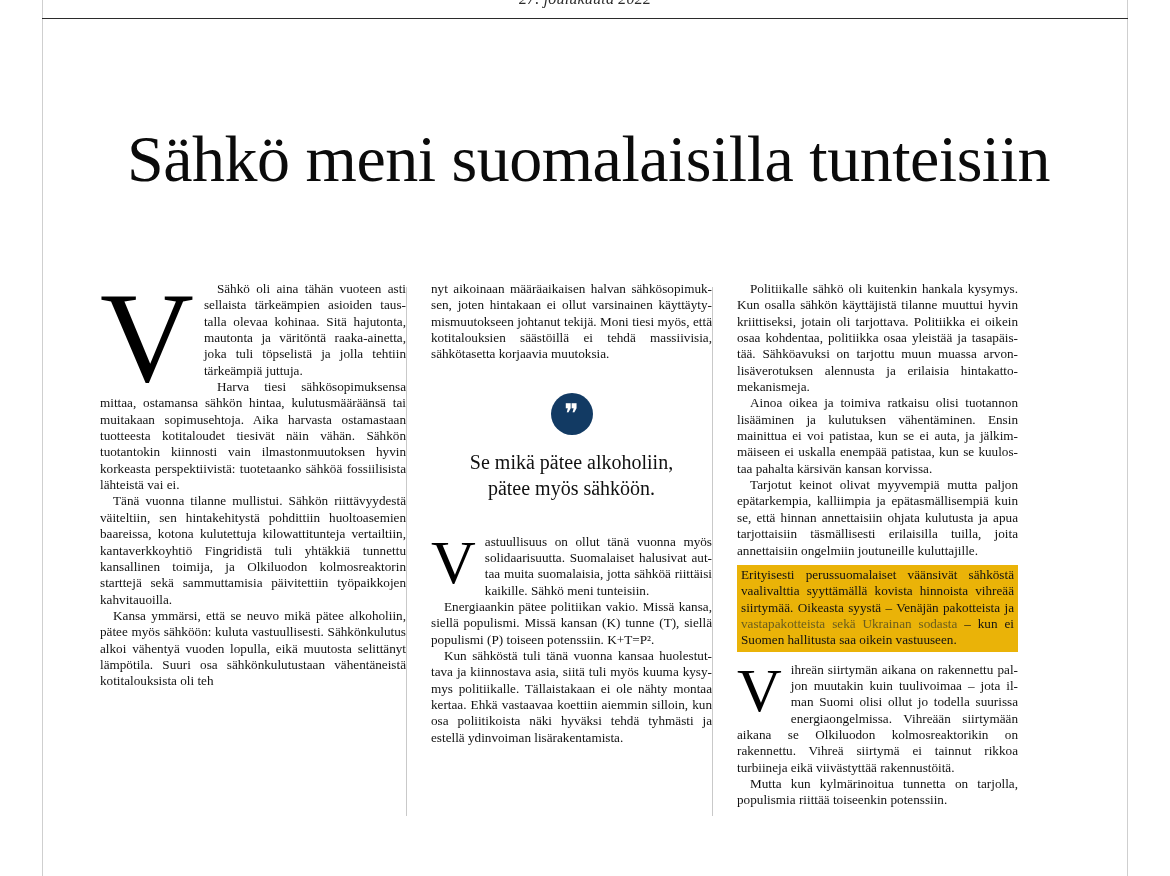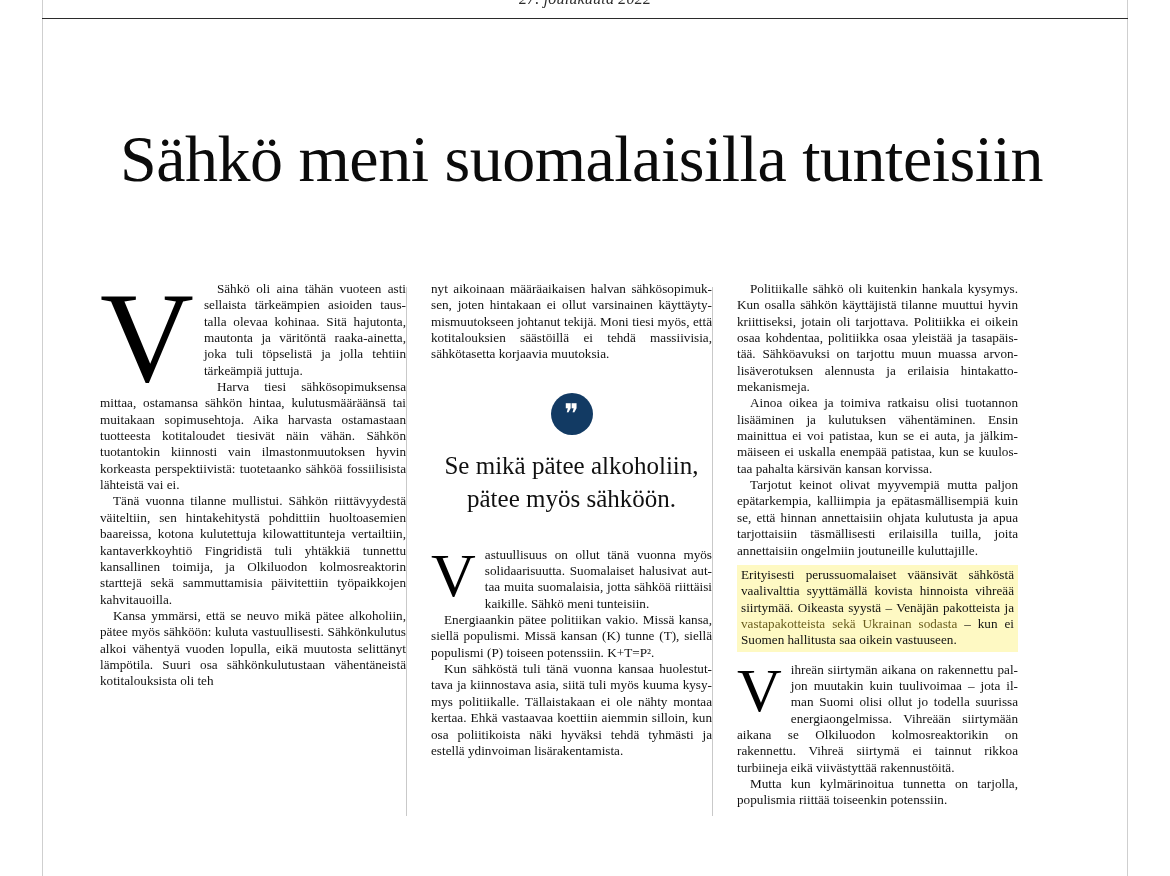--- a/index.html
+++ b/index.html
@@ -50,21 +50,21 @@
     right: 42px;
     height: 1px;
     background: #2b2b2b;
   }
 
   .headline {
     position: absolute;
     top: 78px;
     left: 120px;
     width: 930px;
-    text-align: left;
+    text-align: right;
     font-size: 66px;
     line-height: 1.13;
     font-weight: normal;
     letter-spacing: -0.5px;
     color: #0b0b0b;
   }
 
   .columns {
     position: absolute;
     top: 281px;
@@ -132,27 +132,27 @@
     border-radius: 50%;
     background: #123a63;
     color: #ffffff;
     margin: 0 auto 14px auto;
     font-size: 27px;
     line-height: 42px;
     text-align: center;
     font-family: "Liberation Serif", serif;
   }
   .quote-text {
-    font-size: 25px;
+    font-size: 20px;
     line-height: 1.32;
     text-align: center;
     color: #101010;
   }
   .hl-block {
-    background: #fef9c3;
+    background: #eab308;
     padding: 2px 4px 3px 4px;
     margin: 0 -4px;
   }
   .hl-link {
     color: #6a5d1e;
   }
 
   .spacer-6 { height: 6px; }
   .spacer-10 { height: 10px; }
 </style>

